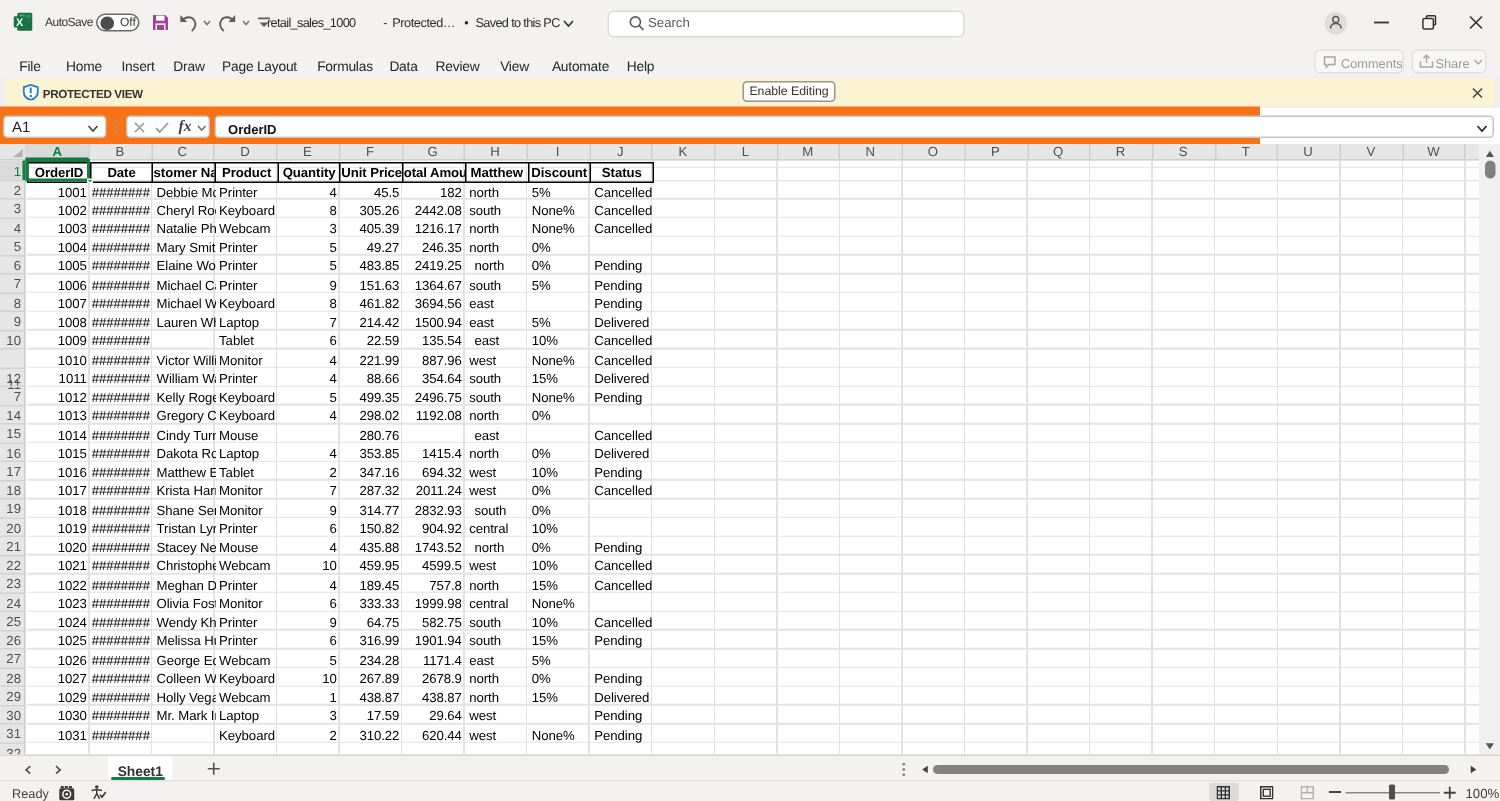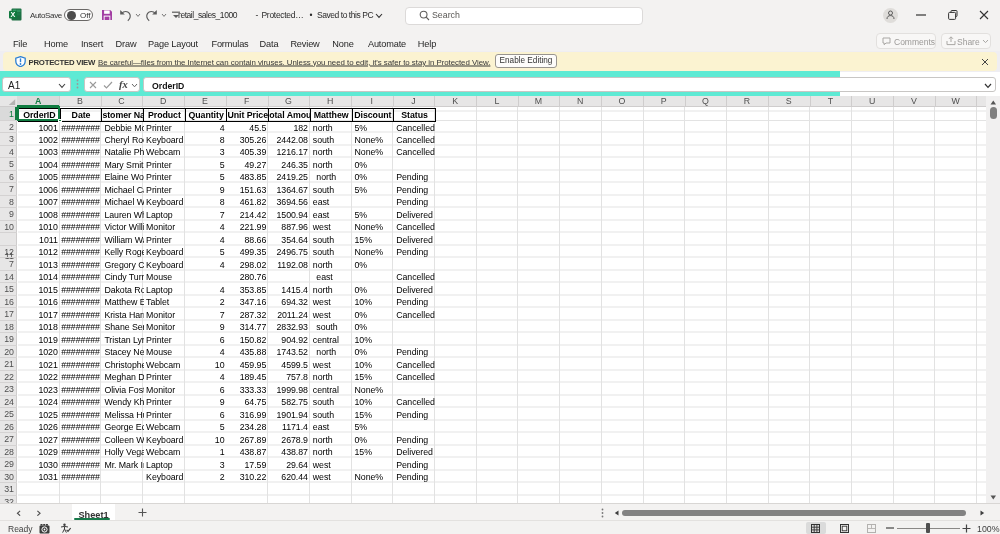--- a/index.html
+++ b/index.html
@@ -13,21 +13,21 @@
 
 #autosave-pill{position:absolute;left:64px;top:9px;width:29px;height:12.4px;border:1px solid #6a6866;border-radius:6.5px;background:#fdfdfd}
 #autosave-knob{position:absolute;left:67px;top:10.9px;width:8.8px;height:8.8px;border-radius:50%;background:#4d4d4d}
 
 #searchbox{position:absolute;left:405px;top:6.5px;width:238px;height:18px;background:#fff;border:1px solid #dcdad9;border-radius:4px}
 
 #msgbar{position:absolute;left:3px;top:52px;width:994px;height:19px;background:#fbf3d1;border-radius:4px}
 #msgtext{position:absolute;left:95px;top:50%;transform:translateY(-50%);font-size:7.9px;letter-spacing:-0.05px;color:#383838;text-decoration:underline;white-space:nowrap}
 #enablebtn{position:absolute;left:492px;top:1.5px;width:62px;height:14px;background:#fdfcfa;border:1px solid #99958f;border-radius:3px;font-size:8.2px;color:#333;text-align:center;line-height:12px}
 
-#fbar{position:absolute;left:0;top:71px;width:840px;height:25px;background:#5eead4}
+#fbar{position:absolute;left:0;top:71px;width:840px;height:25px;background:#f97316}
 .fbox{position:absolute;top:5.5px;height:15px;background:#fff;border:1px solid #c8c6c4;border-radius:3px}
 
 #sheet{position:absolute;left:0;top:96px;width:986px;height:407px;background:#fff;overflow:hidden}
 #colhead{position:absolute;left:0;top:0;width:986px;height:11px;background:#e7e6e6;border-bottom:1px solid #cfcdcd}
 .cl{position:absolute;top:0;height:11px;font-size:8.8px;color:#4f4f4f;transform:translateX(-50%);line-height:11px}
 .cb{position:absolute;top:0;width:1px;height:11px;background:#cfcdcd}
 #gut{position:absolute;left:0;top:11px;width:17.3px;height:396px;background:#e7e6e6;border-right:1px solid #cfcdcd}
 .rn{position:absolute;left:0;width:14px;font-size:8.8px;color:#4f4f4f;text-align:right}
 .rb{position:absolute;left:0;width:17.3px;height:1px;background:#d4d2d2}
 
@@ -125,21 +125,21 @@
 </div>
 <div id="menurow">
 <span class="tabtxt" style="left:20px">File</span>
 <span class="tabtxt" style="left:56px">Home</span>
 <span class="tabtxt" style="left:92px">Insert</span>
 <span class="tabtxt" style="left:126px">Draw</span>
 <span class="tabtxt" style="left:173px">Page Layout</span>
 <span class="tabtxt" style="left:230px">Formulas</span>
 <span class="tabtxt" style="left:269px">Data</span>
 <span class="tabtxt" style="left:305px">Review</span>
-<span class="tabtxt" style="left:343px">None</span>
+<span class="tabtxt" style="left:343px">View</span>
 <span class="tabtxt" style="left:387px">Automate</span>
 <span class="tabtxt" style="left:427px">Help</span>
 <div class="abs" style="left:876px;top:2.5px;width:60px;height:16px;border:1px solid #e2e0de;border-radius:4px;background:#f8f7f6"></div>
 <svg class="abs" style="left:882px;top:6.5px" width="9" height="9" viewBox="0 0 9 9">
         <path d="M1 1 H8 V6 H4 L2.2 7.8 V6 H1 Z" fill="none" stroke="#a9a7a4" stroke-width="1"></path>
       </svg>
 <span class="abs" style="left:894px;top:6.5px;font-size:8.5px;color:#9b9997">Comments</span>
 <div class="abs" style="left:941px;top:2.5px;width:50px;height:16px;border:1px solid #e2e0de;border-radius:4px;background:#f8f7f6"></div>
 <svg class="abs" style="left:946px;top:6px" width="10" height="10" viewBox="0 0 10 10">
         <path d="M1 5 V8.6 H9 V5" fill="none" stroke="#a9a7a4" stroke-width="1"></path>
@@ -151,21 +151,20 @@
       </svg>
 </div>
 <div class="abs" style="left:0;top:51px;width:1000px;height:21px;background:#efeef2"></div>
 <div id="msgbar">
 <svg class="abs" style="left:12px;top:4px" width="11" height="11" viewBox="0 0 11 11">
 <path d="M5.5 0.6 L10.2 2.2 V5 C10.2 8 8.2 9.9 5.5 10.6 C2.8 9.9 0.8 8 0.8 5 V2.2 Z" fill="#fff" stroke="#2e81d4" stroke-width="1.3"></path>
 <path d="M5.5 2.4 V6.2" stroke="#2e81d4" stroke-width="1.4"></path>
         <circle cx="5.5" cy="8" r="0.9" fill="#2e81d4"></circle>
 </svg>
 <span class="abs" style="left:25.5px;top:5.5px;font-size:7.8px;font-weight:bold;color:#333;letter-spacing:-0.25px">PROTECTED VIEW</span>
-<span id="msgtext">Be careful—files from the Internet can contain viruses. Unless you need to edit, it's safer to stay in Protected View.</span>
 <div id="enablebtn">Enable Editing</div>
 </div>
 <svg class="abs" style="left:981px;top:58px" width="8" height="8" viewBox="0 0 8 8">
       <path d="M1 1 L7 7 M7 1 L1 7" stroke="#444" stroke-width="1"></path>
     </svg>
 <div id="fbar">
 <div class="fbox" style="left:1.5px;width:69px"></div>
 <span class="abs" style="left:8px;top:9px;font-size:10px;color:#222">A1</span>
 <svg class="abs" style="left:58px;top:11.5px" width="8" height="6" viewBox="0 0 8 6">
         <path d="M1 1 L4 4.4 L7 1" fill="none" stroke="#444" stroke-width="1.1"></path>
@@ -430,20 +429,32 @@
               <td>Lauren White</td>
               <td>Laptop</td>
               <td class="num">7</td>
               <td class="num">214.42</td>
               <td class="num">1500.94</td>
               <td class="">east</td>
               <td>5%</td>
               <td>Delivered</td>
             </tr>
 <tr>
+              <td class="num">1009</td>
+              <td style="padding:0 0 0 1px">########</td>
+              <td></td>
+              <td>Tablet</td>
+              <td class="num">6</td>
+              <td class="num">22.59</td>
+              <td class="num">135.54</td>
+              <td class="ind">east</td>
+              <td>10%</td>
+              <td>Cancelled</td>
+            </tr>
+<tr>
               <td class="num">1010</td>
               <td style="padding:0 0 0 1px">########</td>
               <td>Victor Williams</td>
               <td>Monitor</td>
               <td class="num">4</td>
               <td class="num">221.99</td>
               <td class="num">887.96</td>
               <td class="">west</td>
               <td>None%</td>
               <td>Cancelled</td>

